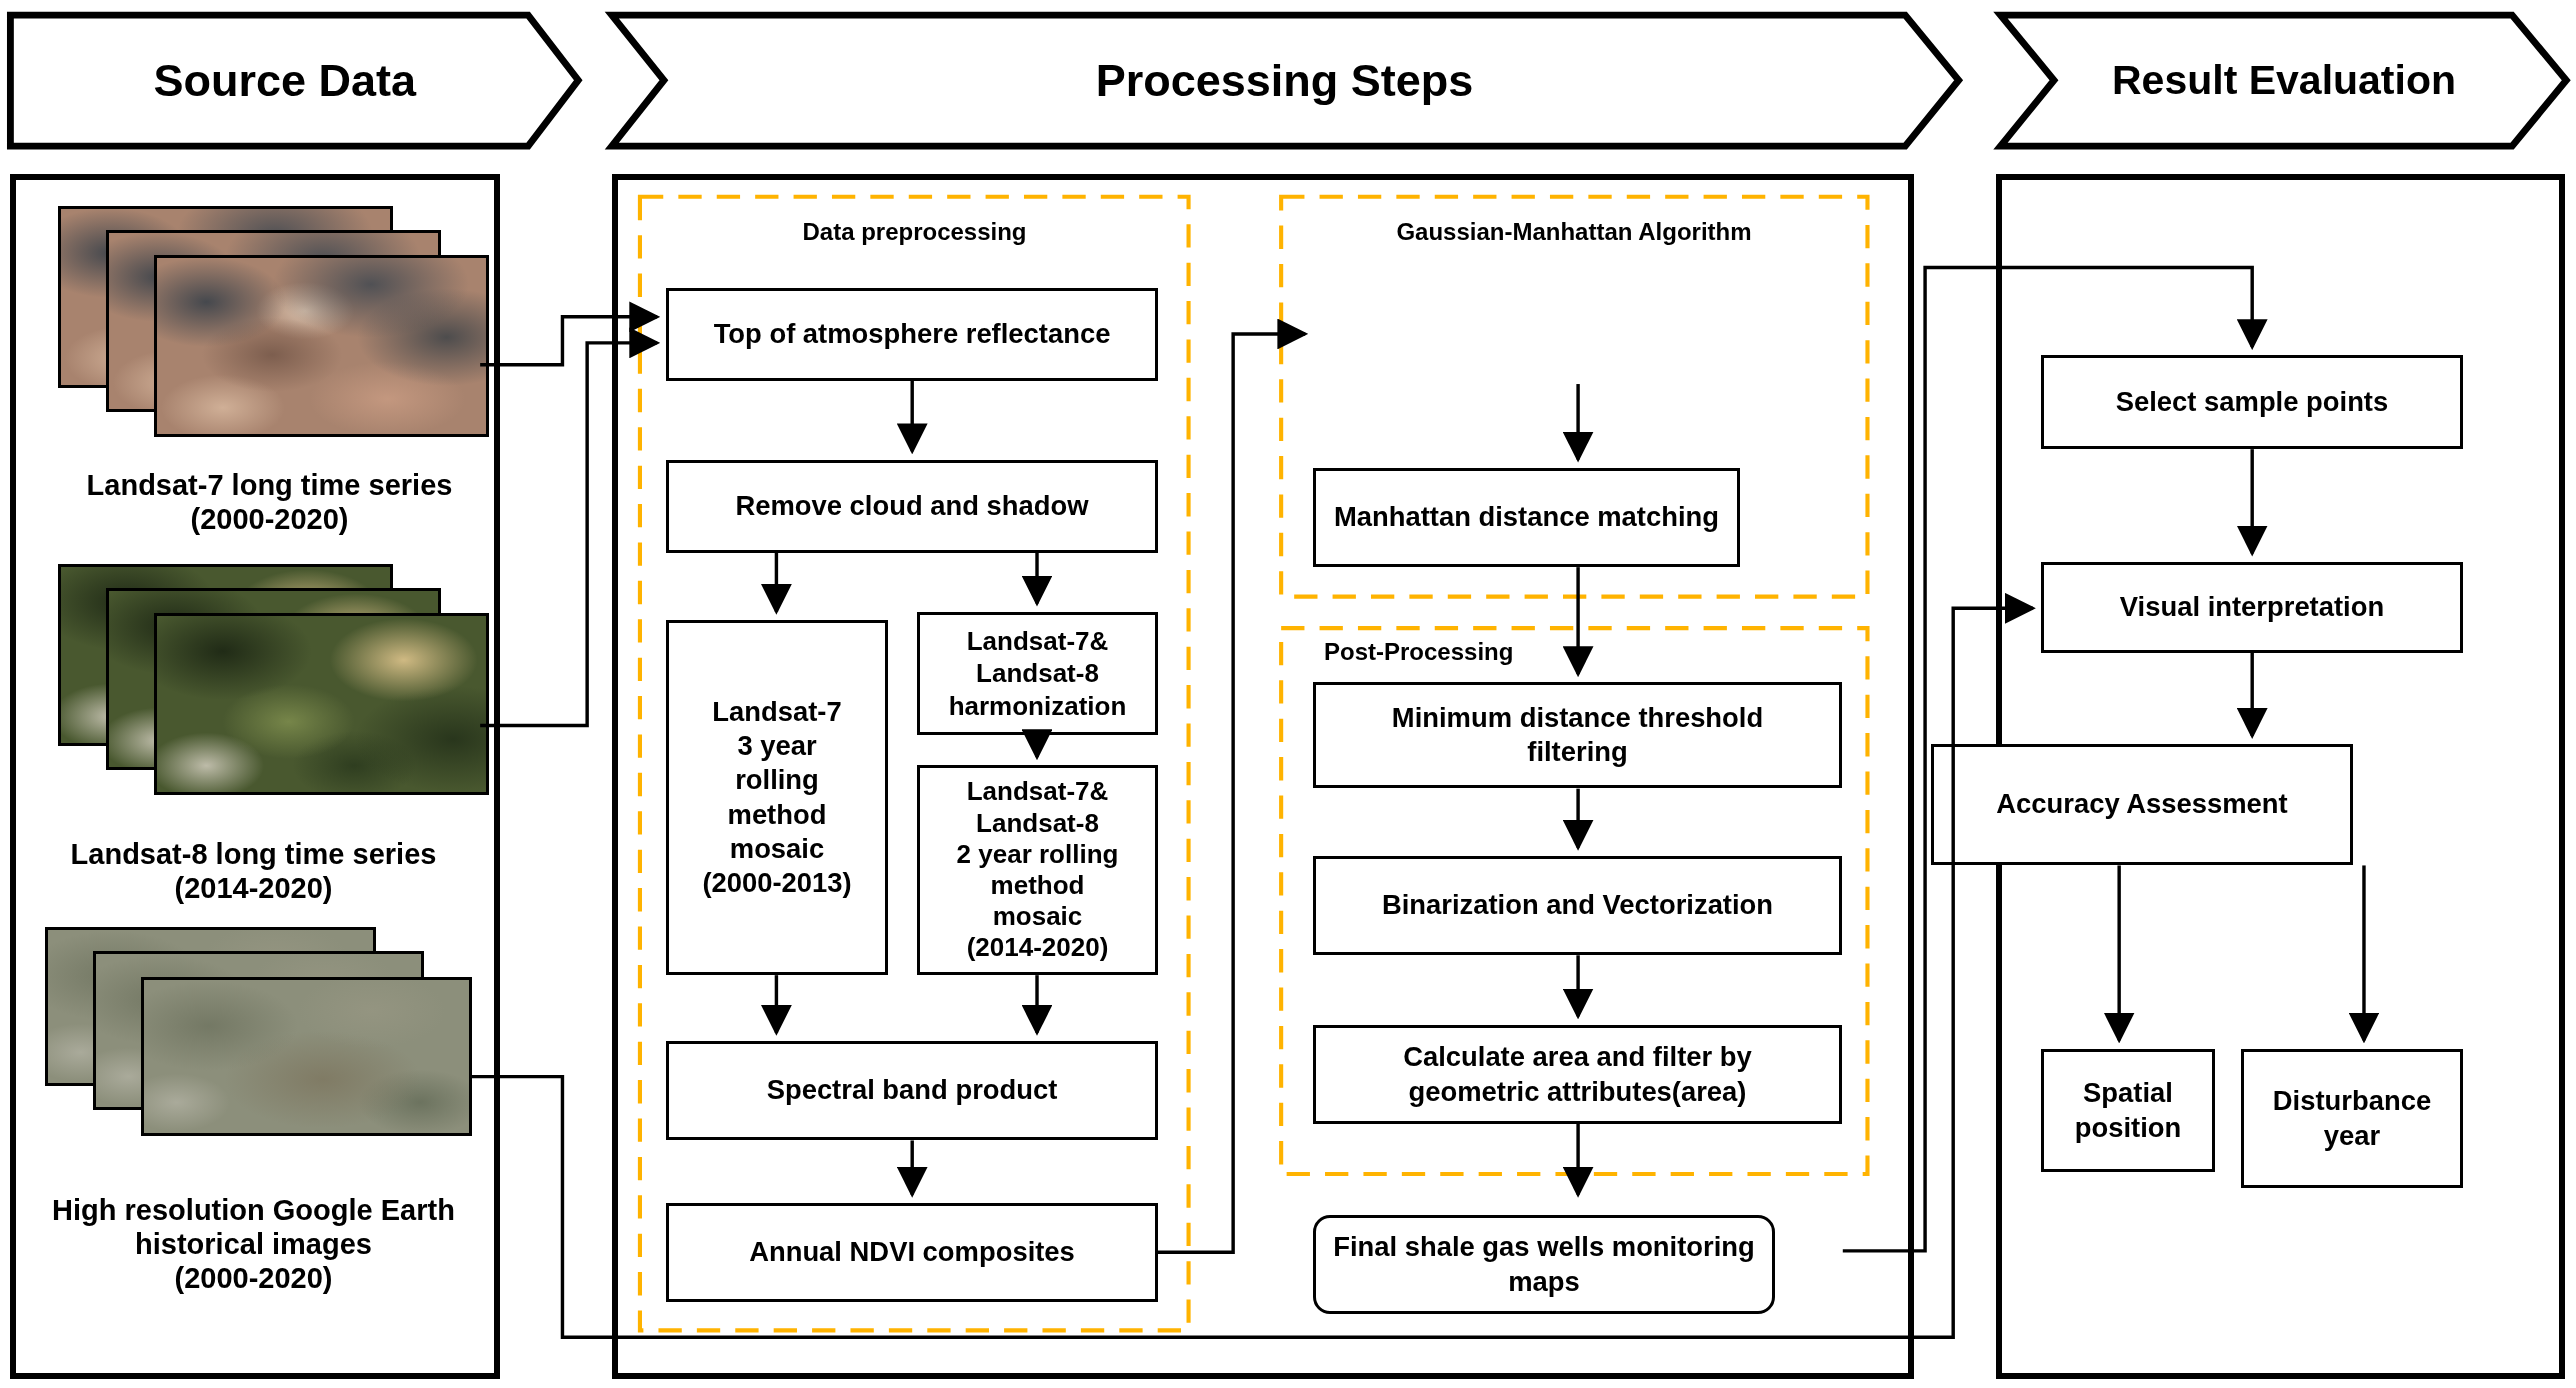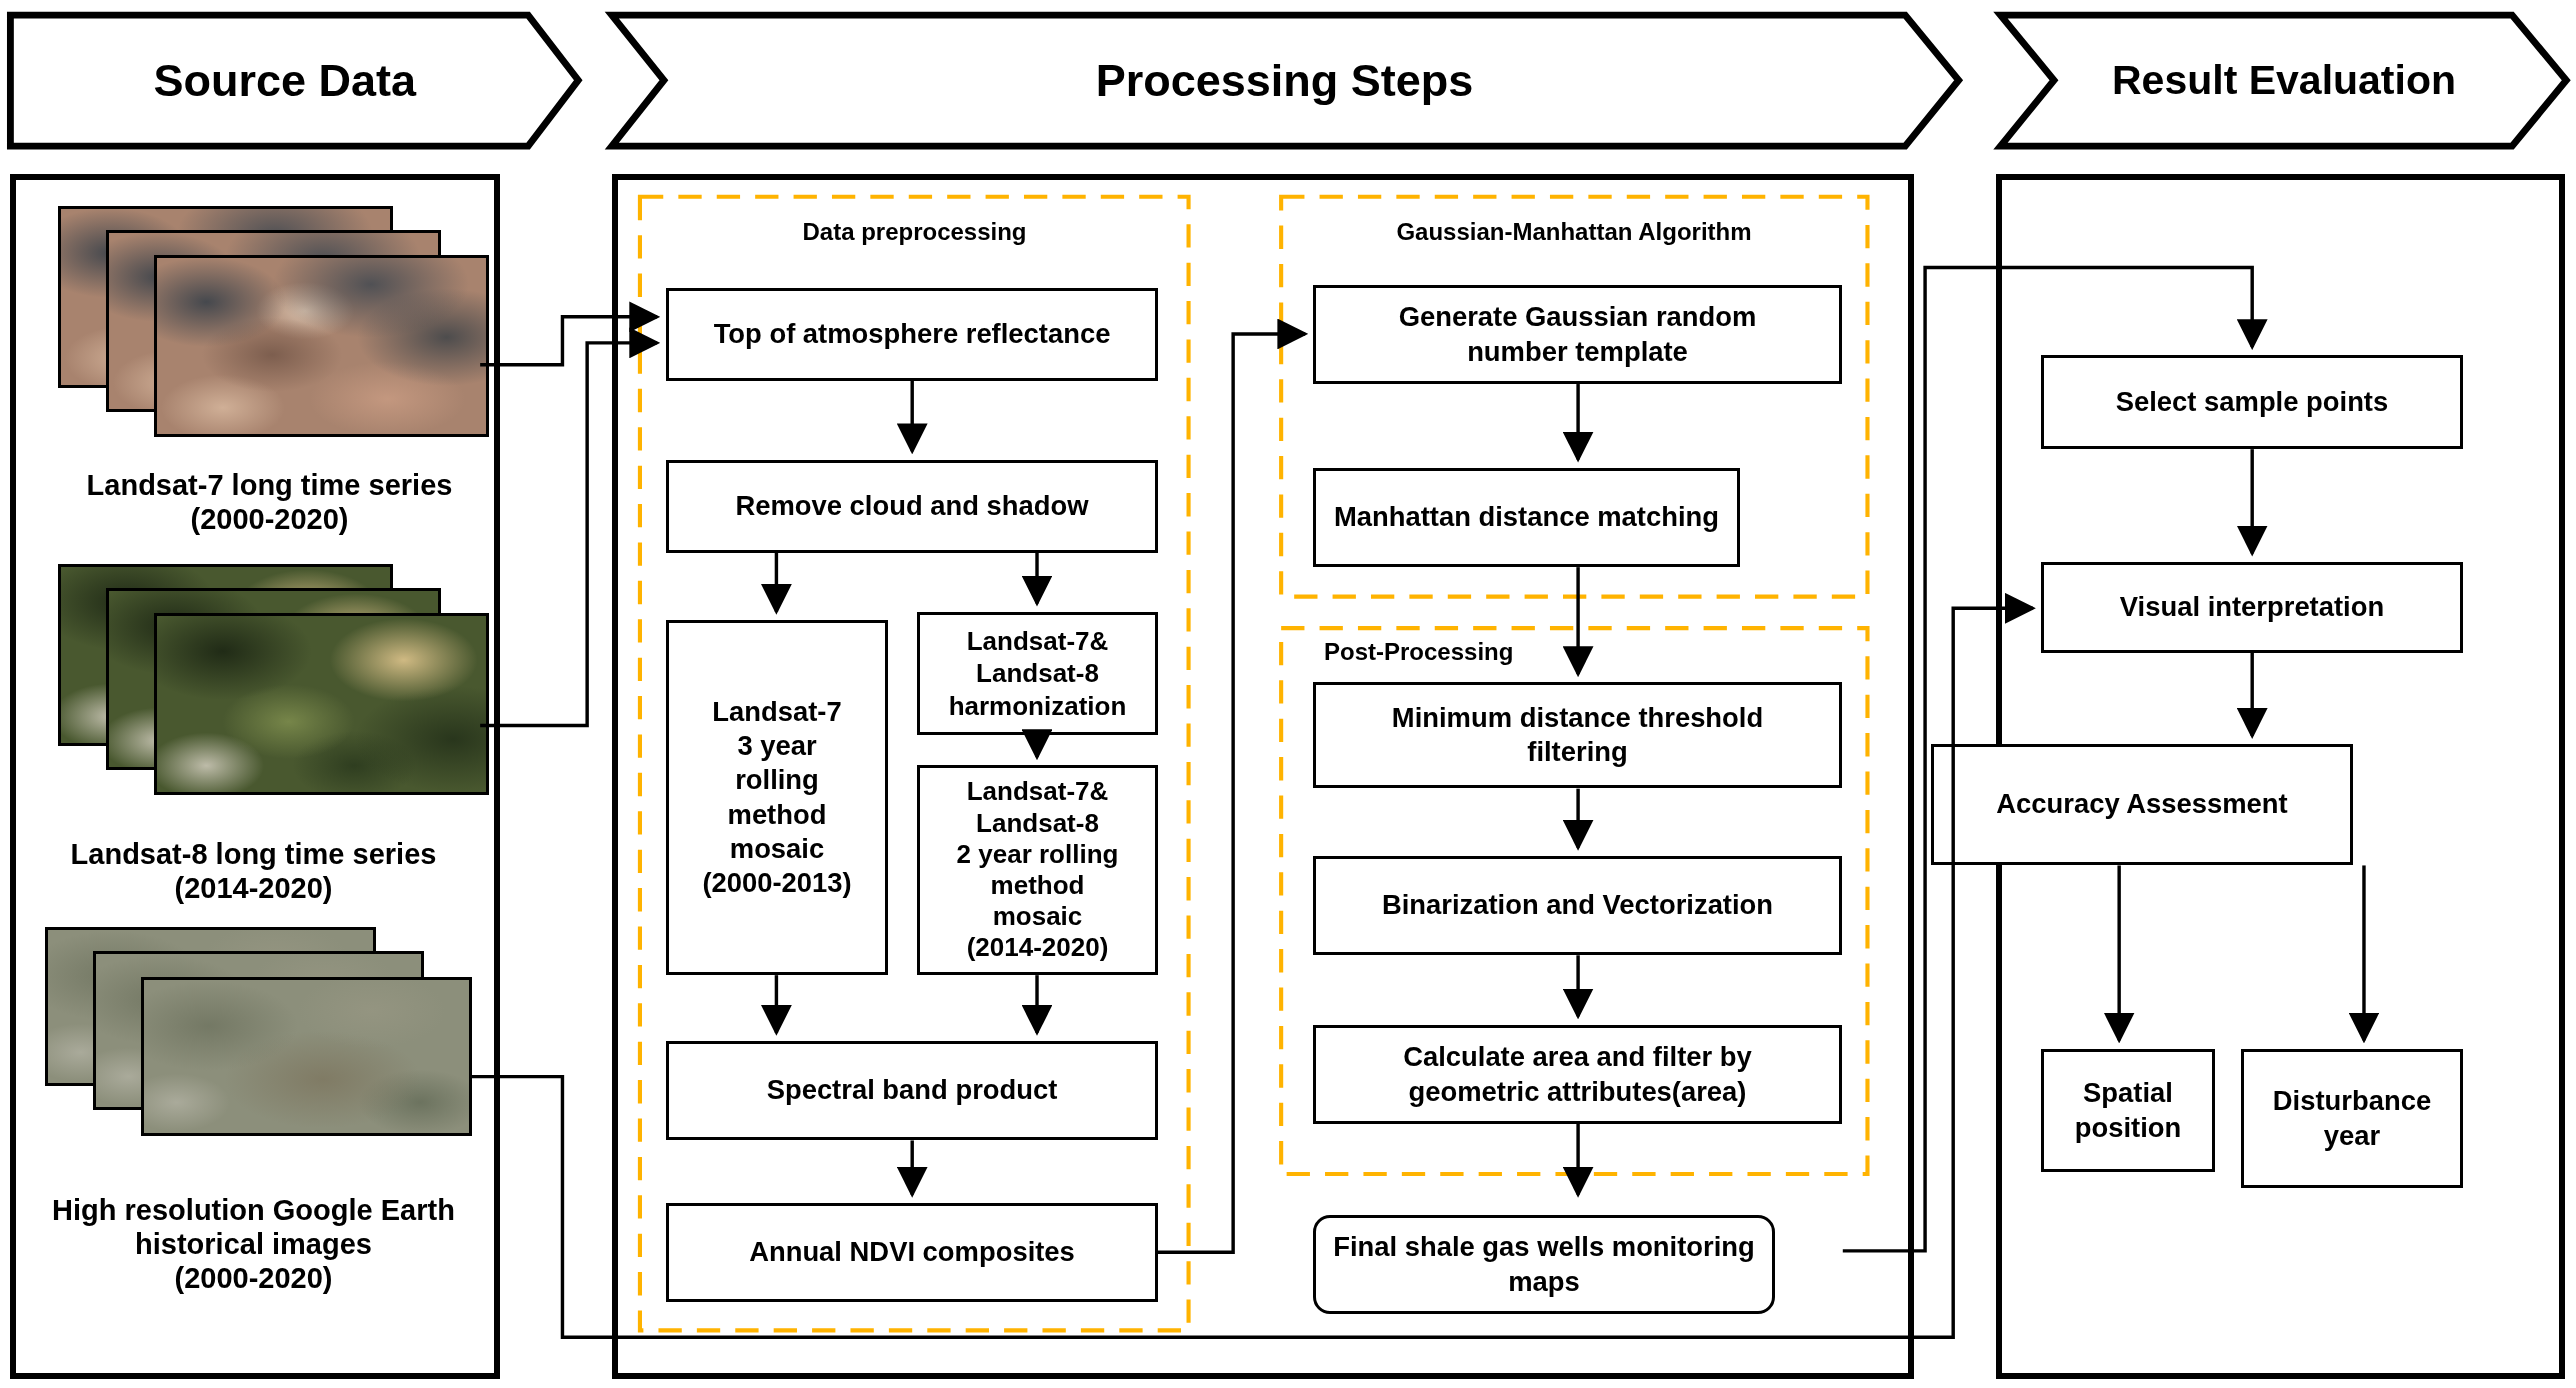--- a/index.html
+++ b/index.html
@@ -82,22 +82,20 @@
 harmonization</div>
   <div class="fbox" style="left:917px;top:765px;width:241px;height:210px;font-size:26px;line-height:1.2;">Landsat-7&amp;
 Landsat-8
 2 year rolling
 method
 mosaic
 (2014-2020)</div>
   <div class="fbox" style="left:666px;top:1041px;width:492px;height:99px;">Spectral band product</div>
   <div class="fbox" style="left:666px;top:1203px;width:492px;height:99px;">Annual NDVI composites</div>
 
-  <div class="fbox" style="left:1313px;top:285px;width:529px;height:99px;">Generate Gaussian random
-number template</div>
   <div class="fbox" style="left:1313px;top:468px;width:427px;height:99px;">Manhattan distance matching</div>
 
   <div class="fbox" style="left:1313px;top:682px;width:529px;height:106px;">Minimum distance threshold
 filtering</div>
   <div class="fbox" style="left:1313px;top:856px;width:529px;height:99px;">Binarization and Vectorization</div>
   <div class="fbox" style="left:1313px;top:1025px;width:529px;height:99px;">Calculate area and filter by
 geometric attributes(area)</div>
   <div class="fbox" style="left:1313px;top:1215px;width:462px;height:99px;border-radius:17px;">Final shale gas wells monitoring
 maps</div>
 

